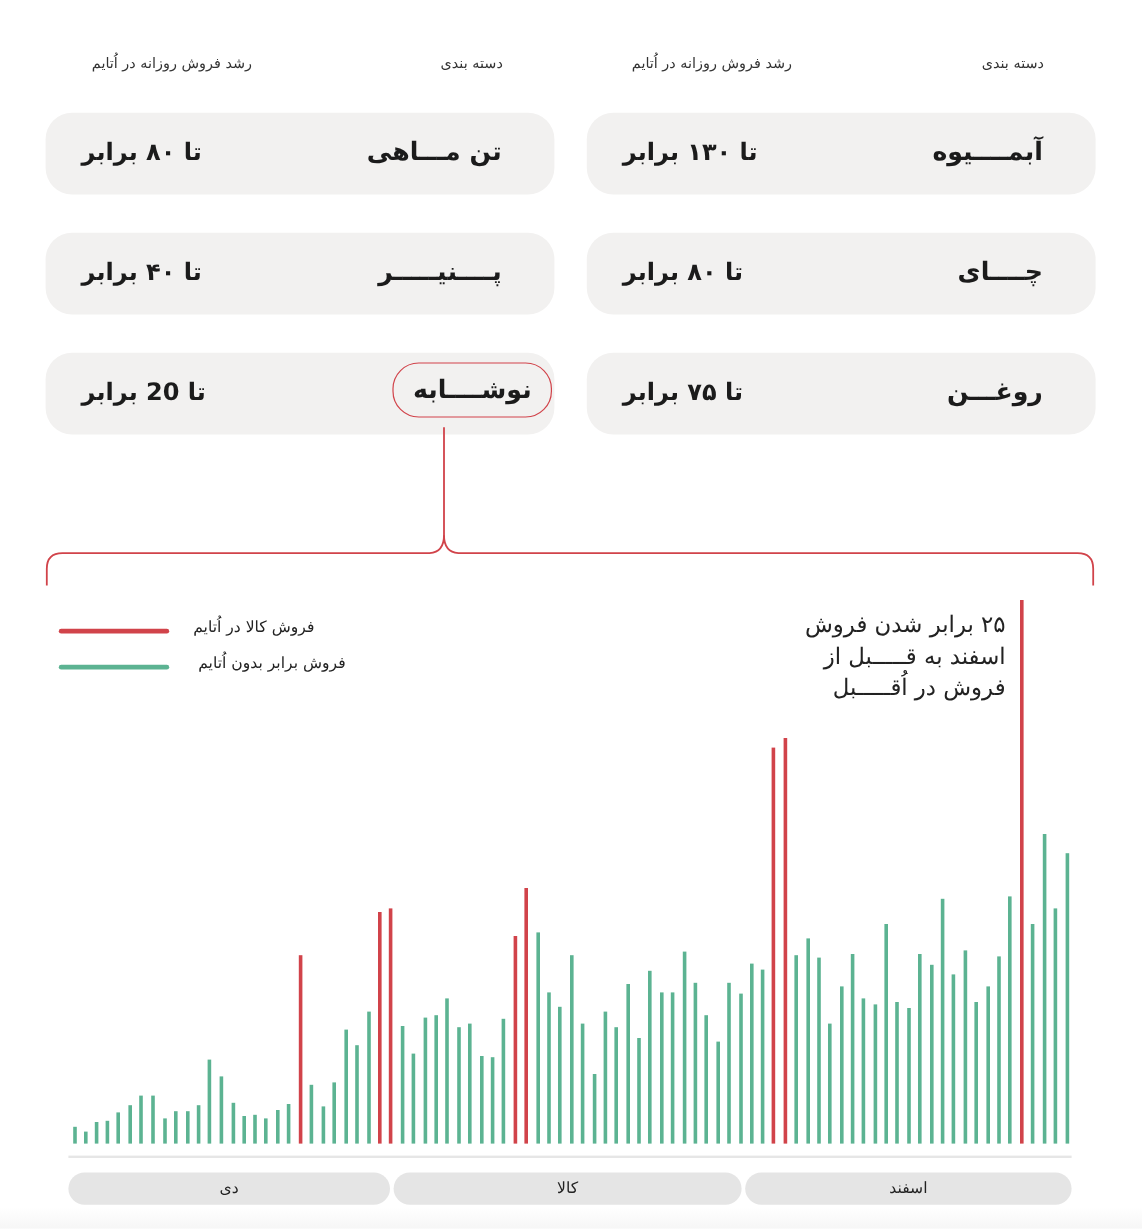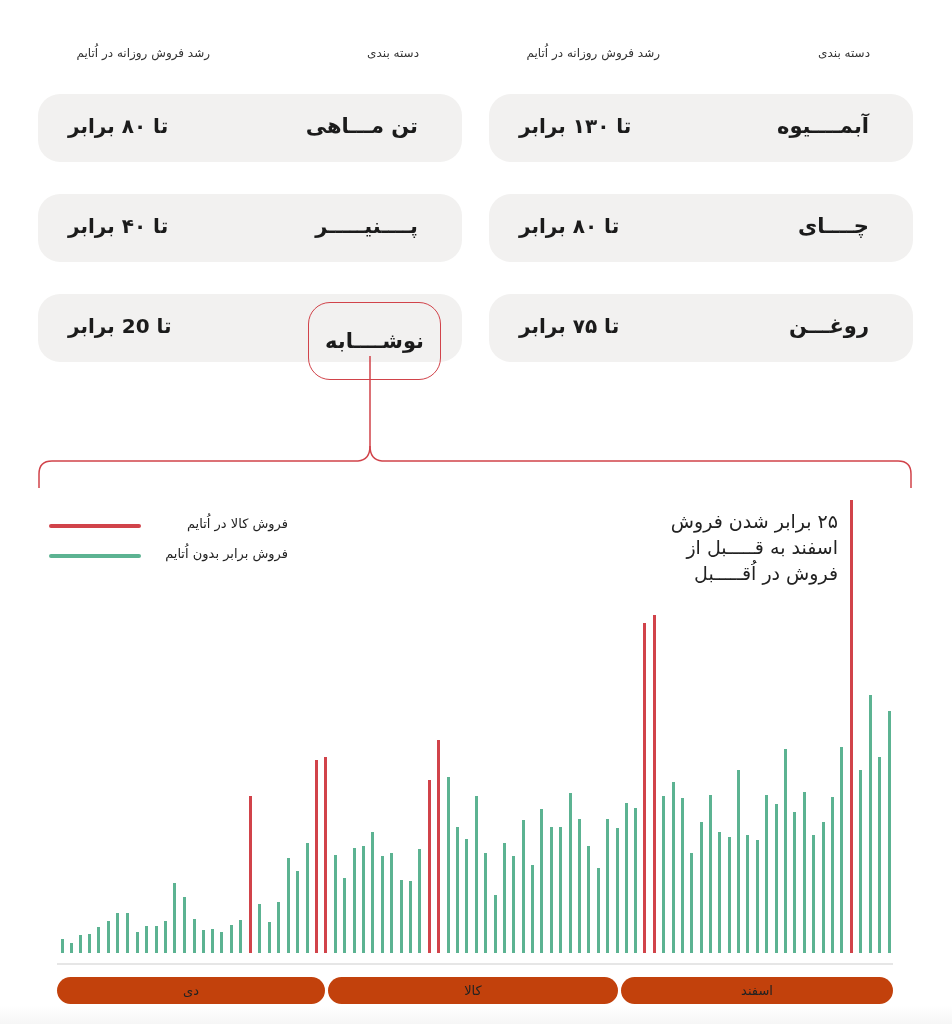--- a/index.html
+++ b/index.html
@@ -7,28 +7,28 @@
   body { font-family: "DejaVu Sans", sans-serif; color: #1e1e1e; position: relative; }
   .abs { position: absolute; }
   .col-header { font-size: 12px; color: #333; direction: rtl; }
   .card {
     position: absolute; width: 424px; height: 68px; border-radius: 22px;
     background: #f2f1f0; direction: rtl;
   }
   .card .cat { position: absolute; right: 44px; top: 20px; font-size: 21px; font-weight: bold; color: #1b1b1b; }
   .card .growth { position: absolute; left: 30px; top: 20px; font-size: 20px; font-weight: bold; color: #1b1b1b; direction: rtl; }
   .card .cat.highlight {
-    right: 21px; top: 8px; padding: 26px 16px; border: 1.5px solid #d1434a; border-radius: 22px;
+    right: 2px; top: 8px; padding: 10px 16px; border: 1.5px solid #d1434a; border-radius: 22px;
   }
   .legend-line { position: absolute; height: 4px; border-radius: 2px; width: 92px; }
   .legend-label { position: absolute; font-size: 13px; direction: rtl; color: #222; }
   .annotation { position: absolute; font-size: 19px; line-height: 26px; direction: rtl; text-align: right; color: #222; }
   .bar { position: absolute; width: 3px; bottom: 71px; }
   .axis-line { position: absolute; left: 57px; width: 836px; top: 963px; height: 2px; background: #e6e6e6; }
-  .month { position: absolute; top: 977px; height: 27px; border-radius: 14px; background: #c2410c;
+  .month { position: absolute; top: 977px; height: 27px; border-radius: 14px; background: #e5e5e5;
            font-size: 13px; text-align: center; line-height: 27px; color: #222; }
   .footer-fade { position: absolute; left: 0; right: 0; top: 1006px; height: 18px; background: linear-gradient(#ffffff, #f6f6f6); }
 </style>
 </head>
 <body>
 
 <div class="abs col-header" style="right:82px; top:46px;">دسته بندی</div>
 <div class="abs col-header" style="right:292px; top:46px;">رشد فروش روزانه در اُتایم</div>
 <div class="abs col-header" style="right:533px; top:46px;">دسته بندی</div>
 <div class="abs col-header" style="right:742px; top:46px;">رشد فروش روزانه در اُتایم</div>
@@ -58,21 +58,21 @@
   <span class="cat highlight">نوشــــابه</span>
   <span class="growth">تا 20 برابر</span>
 </div>
 
 <svg class="abs" style="left:0; top:0;" width="952" height="500">
   <path d="M370 356 L370 446 Q370 460 358 461 L52 461 Q39 461 39 474 L39 488" fill="none" stroke="#d1434a" stroke-width="1.5"></path>
   <path d="M370 446 Q370 460 382 461 L898 461 Q911 461 911 474 L911 488" fill="none" stroke="#d1434a" stroke-width="1.5"></path>
 </svg>
 
 <div class="legend-line" style="left:49px; top:524px; background:#d1434a;"></div>
-<div class="legend-label" style="right:664px; top:516px;text-align:center;">فروش کالا در اُتایم</div>
+<div class="legend-label" style="right:690px; top:516px;text-align:center;">فروش کالا در اُتایم</div>
 <div class="legend-line" style="left:49px; top:554px; background:#5cb392;"></div>
 <div class="legend-label" style="right:664px; top:546px;">فروش برابر بدون اُتایم</div>
 
 <div class="annotation" style="right:114px; top:508px;">
   <div>۲۵ برابر شدن فروش</div>
   <div>اسفند به قـــــبل از</div>
   <div>فروش در اُقـــــبل</div>
 </div>
 
 <div id="bars">

